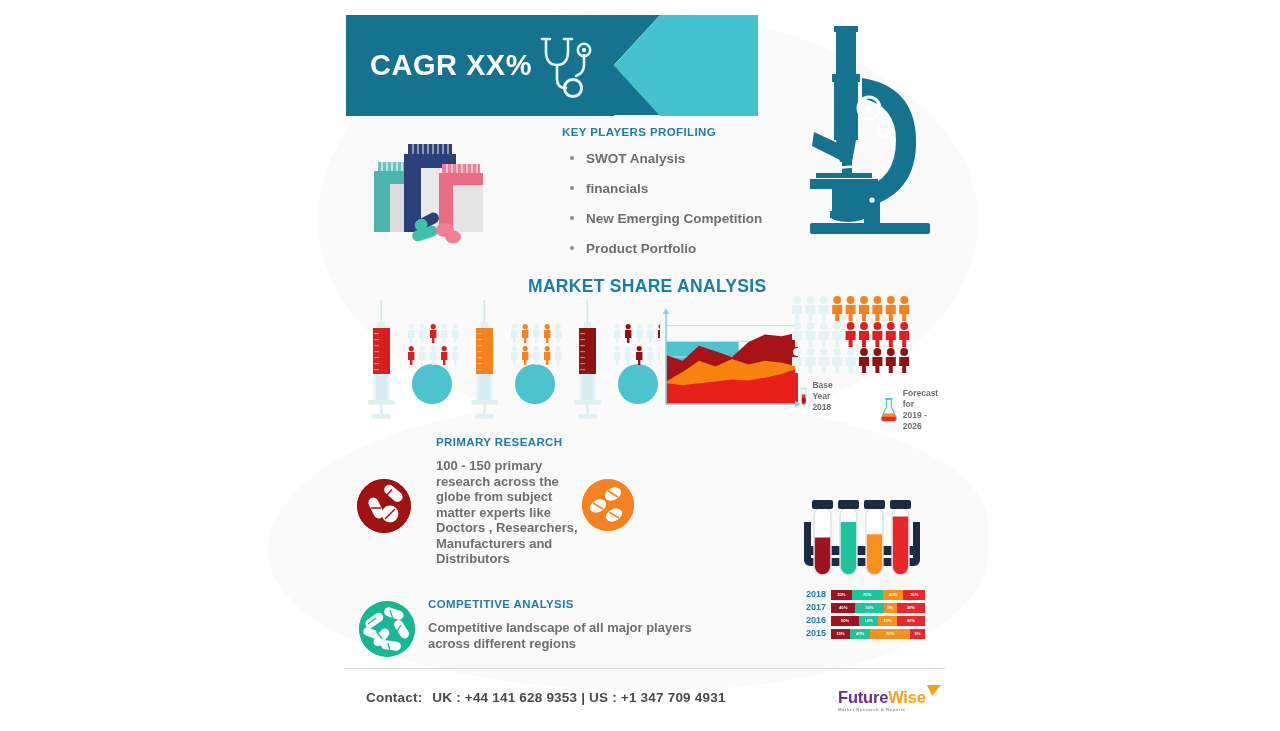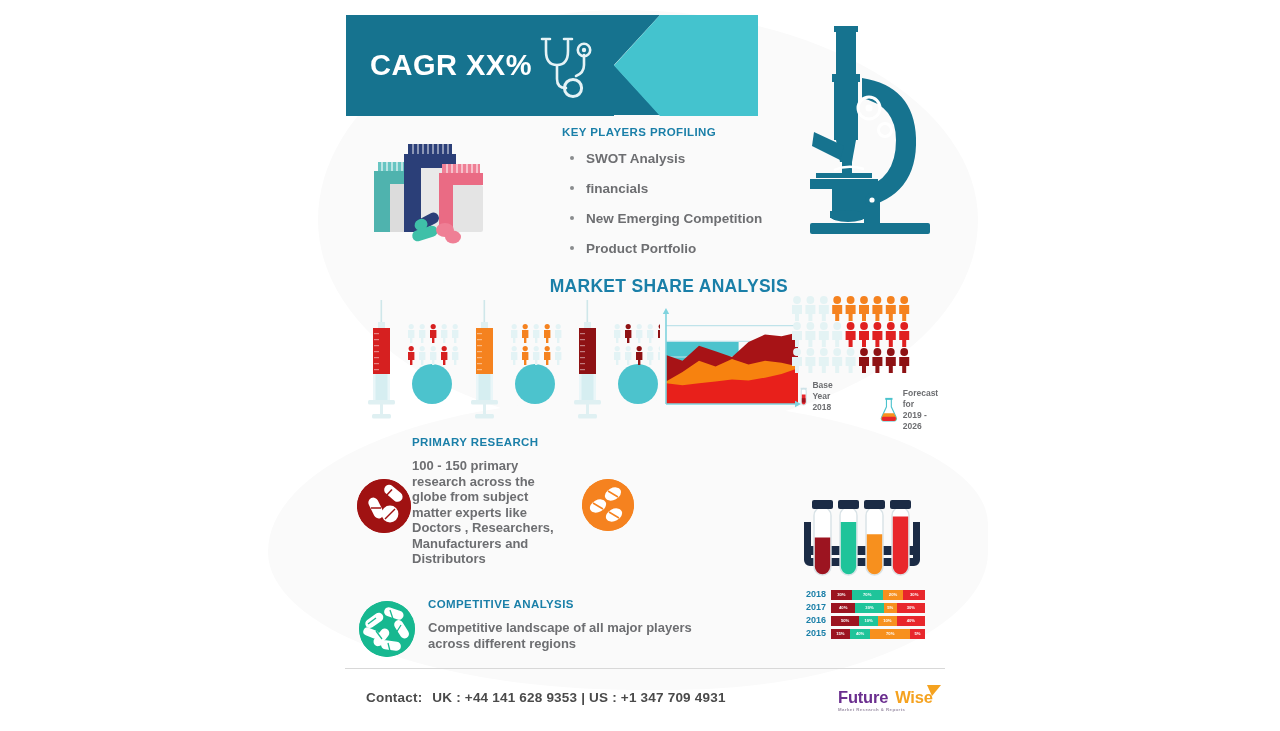--- a/index.html
+++ b/index.html
@@ -32,40 +32,40 @@
   #kpp{position:absolute;left:562px;top:126px;width:260px;}
   .sec-head{color:#1a7fa8;font-size:11.5px;font-weight:bold;letter-spacing:.4px;
       text-transform:uppercase;}
   #kpp-list{list-style:none;margin:13px 0 0 0;padding:0;}
   #kpp-list li{position:relative;padding-left:24px;margin-bottom:15px;
       color:#6d6e71;font-size:13.5px;font-weight:bold;line-height:15px;}
   #kpp-list li::before{content:"";position:absolute;left:8px;top:5px;width:4px;height:4px;
       border-radius:50%;background:#8a8c8e;}
 
   
-  #msa-title{position:absolute;left:528px;top:276px;width:260px;text-align:right;
+  #msa-title{position:absolute;left:528px;top:276px;width:260px;text-align:left;
       color:#1a7fa8;font-size:17.5px;font-weight:bold;letter-spacing:.3px;}
 
   
   #syringe-row{position:absolute;left:360px;top:300px;width:300px;height:120px;}
 
   
   #area-chart{position:absolute;left:652px;top:306px;}
 
   
   #pictogram{position:absolute;left:792px;top:296px;}
 
   
   #msa-legend{position:absolute;left:800px;top:380px;height:34px;}
   .legend-item{position:absolute;top:0;display:flex;align-items:center;}
   .legend-txt{margin-left:5px;color:#6d6e71;font-size:8.5px;font-weight:bold;
       line-height:11px;}
 
   
-  #primary-block{position:absolute;left:412px;top:436px;width:150px;}
+  #primary-block{position:absolute;left:436px;top:436px;width:150px;}
   #secondary-block{position:absolute;left:655px;top:437px;width:146px;}
   #competitive-block{position:absolute;left:428px;top:598px;width:290px;}
   .body-txt{margin-top:10px;color:#6d6e71;font-size:13px;font-weight:bold;line-height:15.5px;}
   .round-icon{position:absolute;border-radius:50%;}
   #primary-icon{left:357px;top:479px;width:54px;height:54px;background:#a01212;}
   #secondary-icon{left:582px;top:479px;width:52px;height:52px;background:#f5821f;}
   #competitive-icon{left:359px;top:601px;width:56px;height:56px;background:#17b890;}
 
   
   #rack{position:absolute;left:798px;top:494px;}
@@ -80,21 +80,21 @@
       color:#ffffff;font-size:4.2px;font-weight:bold;overflow:hidden;}
 
   
   #divider{position:absolute;left:345px;top:668px;width:600px;height:1px;background:#d8d8d8;}
   #contact{position:absolute;left:366px;top:690px;color:#4a4a4a;font-size:13.5px;
       font-weight:bold;letter-spacing:.2px;white-space:nowrap;}
   #logo{position:absolute;left:838px;top:688px;width:110px;}
   #logo-main{font-size:16.5px;font-weight:bold;letter-spacing:-.2px;line-height:18px;
       white-space:nowrap;}
   .lg-purple{color:#6b2f8f;}
-  .lg-orange{color:#f5a21f;padding-left:7px;}
+  .lg-orange{color:#f5a21f;}
   #logo-tag{margin-top:1px;color:#9b8fa5;font-size:4.3px;font-weight:bold;
       letter-spacing:.45px;white-space:nowrap;}
   #logo-flag{position:absolute;left:88px;top:-4px;}
 </style>
 </head>
 <body>
 
 <div id="stage">
 
   <div class="blob" id="blob-top"></div>

